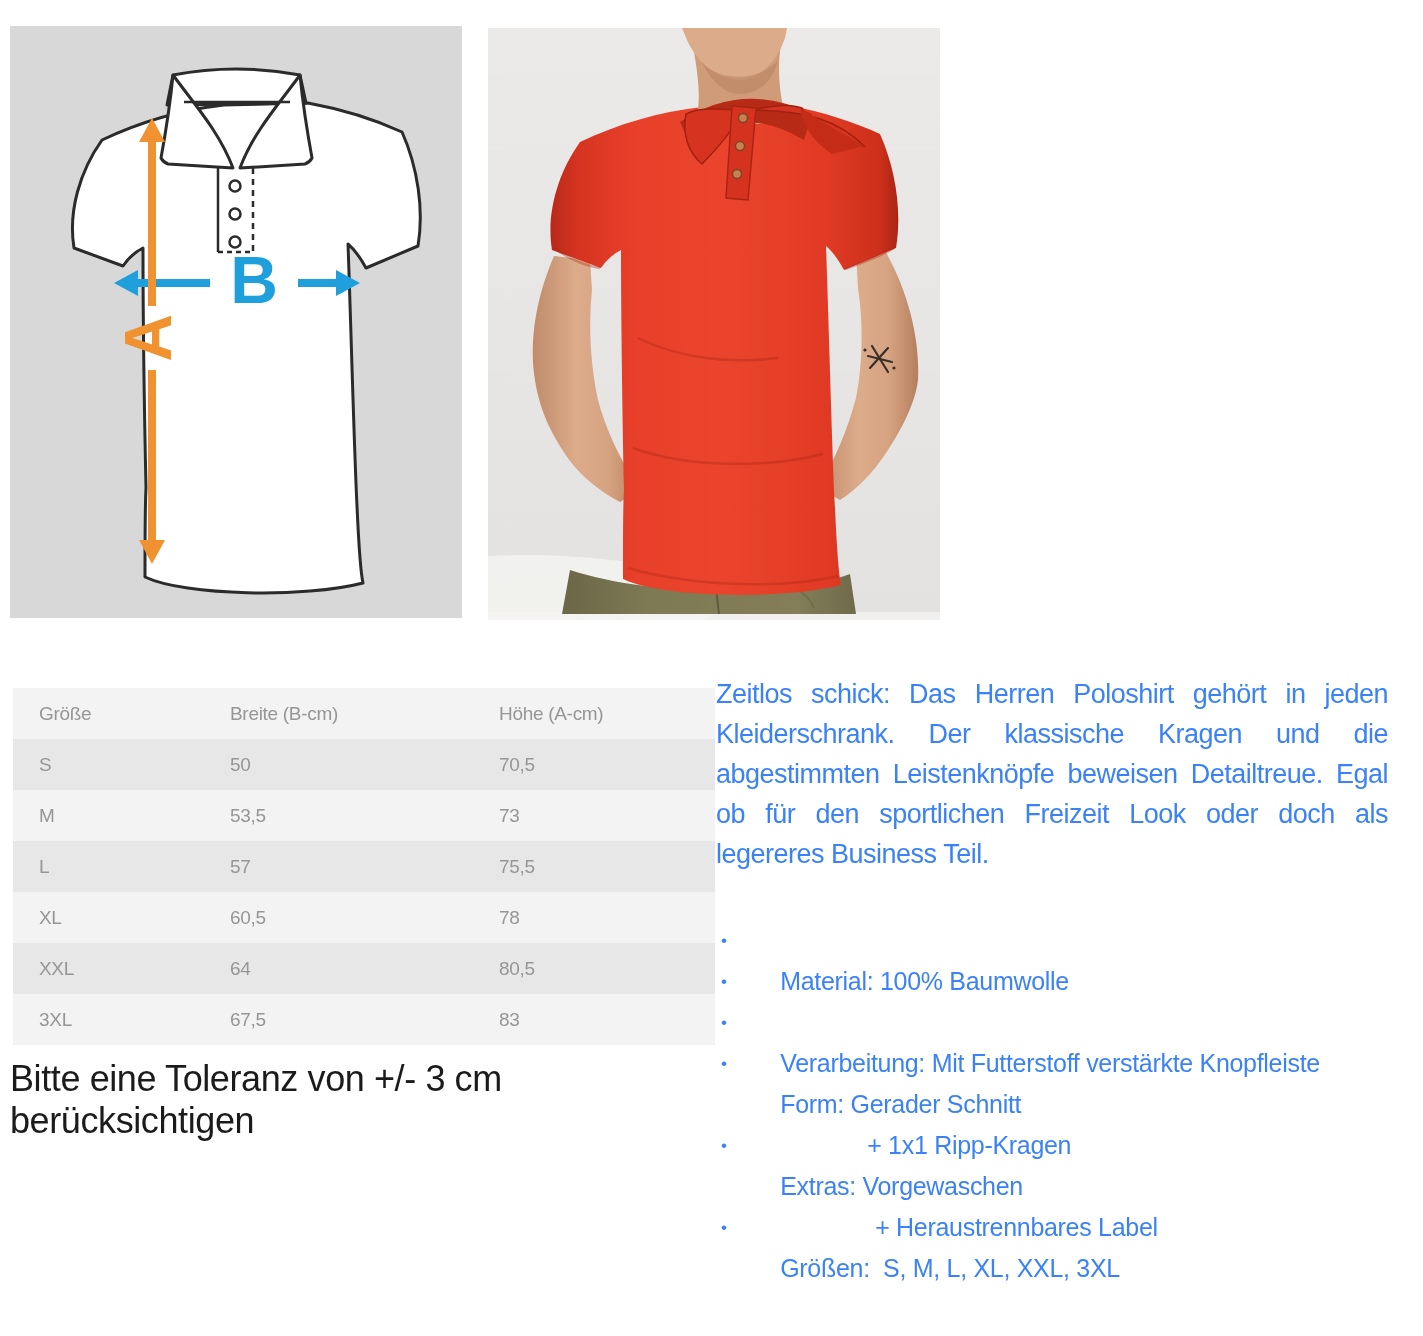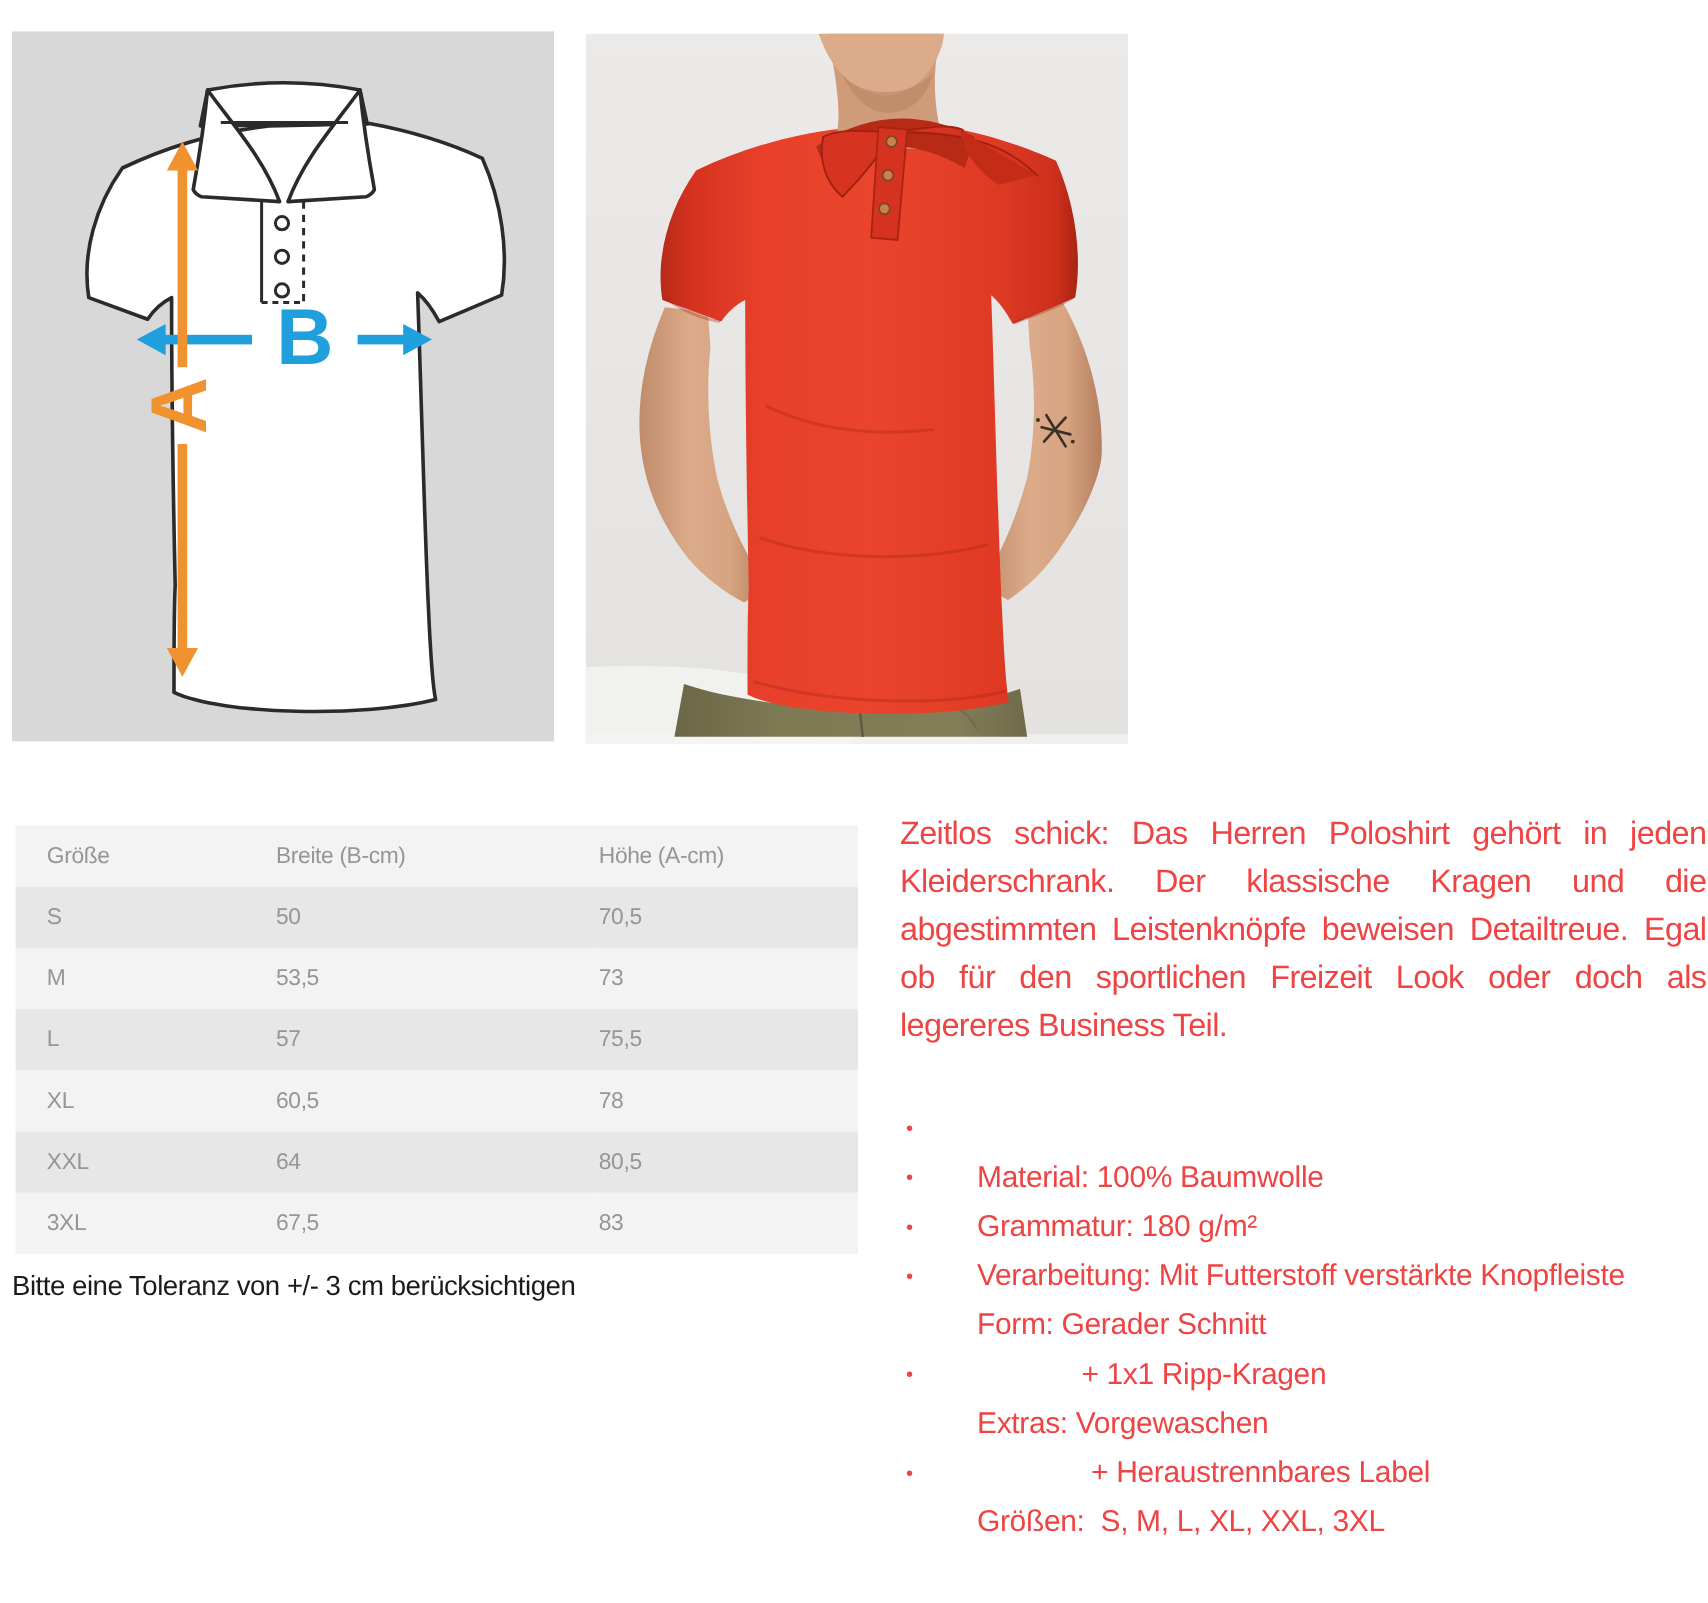--- a/index.html
+++ b/index.html
@@ -24,25 +24,25 @@
   table.size-table th,table.size-table td{
     font-weight:400;text-align:left;height:51px;padding:0;
   }
   table.size-table th:first-child,table.size-table td:first-child{padding-left:26px;}
   table.size-table thead tr{background:#f3f3f3;}
   table.size-table tbody tr:nth-child(odd){background:#e7e7e7;}
   table.size-table tbody tr:nth-child(even){background:#f3f3f3;}
 
   .tolerance-note{
     position:absolute;left:10px;top:1058px;width:700px;
-    font-size:23px;letter-spacing:-0.4px;color:#1b1b1b;
+    font-size:36px;letter-spacing:-0.4px;color:#1b1b1b;
   }
 
   
-  .description{position:absolute;left:750px;top:674px;width:672px;color:#ef4444;}
+  .description{position:absolute;left:716px;top:674px;width:672px;color:#3b82f6;}
   .desc-intro{
     font-size:27px;line-height:40px;letter-spacing:-0.5px;
     text-align:justify;margin:0;
   }
   .desc-list{margin-top:46px;}
   .desc-item{position:relative;height:41px;line-height:41px;font-size:25px;letter-spacing:-0.3px;white-space:pre;}
   .desc-item .dot{
     position:absolute;left:5px;top:0;font-size:17px;line-height:41px;
   }
   .desc-item .txt{display:inline-block;margin-left:11px;}
@@ -254,21 +254,21 @@
   <div class="tolerance-note">Bitte eine Toleranz von +/- 3 cm berücksichtigen</div>
 
   <div class="description">
     <p class="desc-intro">Zeitlos schick: Das Herren Poloshirt gehört in jeden Kleiderschrank. Der klassische Kragen und die abgestimmten Leistenknöpfe beweisen Detailtreue. Egal ob für den sportlichen Freizeit Look oder doch als legereres Business Teil.</p>
 
     <div class="desc-list">
       <div class="desc-item">
         <span class="dot">•</span><span class="txt">Material: 100% Baumwolle</span>
       </div>
       <div class="desc-item">
-        <span class="dot">•</span><span class="txt">Grammatur: 180 g/m²</span>
+        <span class="dot">•</span>
       </div>
       <div class="desc-item">
         <span class="dot">•</span><span class="txt">Verarbeitung: Mit Futterstoff verstärkte Knopfleiste</span>
       </div>
       <div class="desc-item">
         <span class="dot">•</span><span class="txt">Form: Gerader Schnitt</span>
       </div>
       <div class="desc-item cont cont-2">
         <span class="txt">+ 1x1 Ripp-Kragen</span>
       </div>

